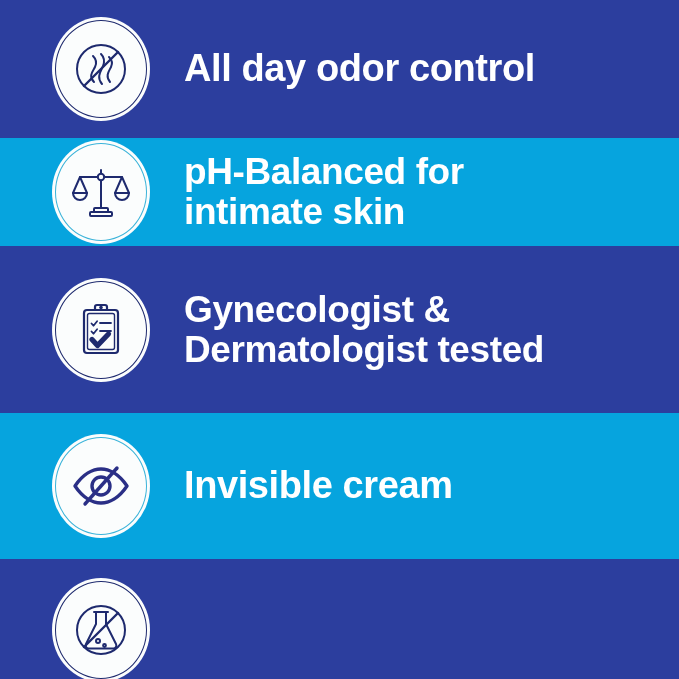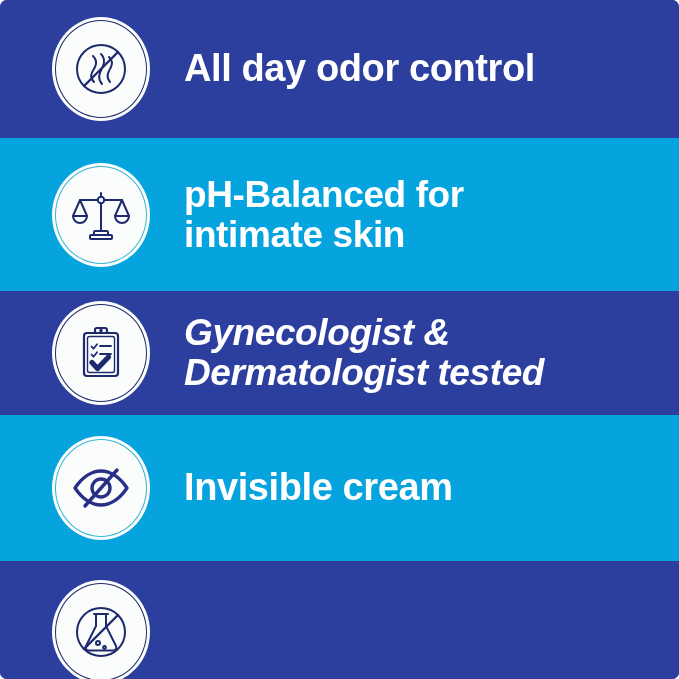--- a/index.html
+++ b/index.html
@@ -12,38 +12,37 @@
     font-family: "Liberation Sans", sans-serif;
     -webkit-font-smoothing: antialiased;
   }
 
   .infographic {
     position: relative;
     width: 679px;
     height: 679px;
     overflow: hidden;
     background: #2c3e9e;
-    border-radius: 7px;
   }
 
   .benefit-row {
     position: relative;
     display: flex;
     align-items: center;
     width: 100%;
     box-sizing: border-box;
     padding-left: 52px;
   }
 
   .benefit-row.dark  { background: #2c3e9e; }
   .benefit-row.light { background: #06a4de; }
 
   .row-1 { height: 138px; }
-  .row-2 { height: 153px; }
-  .row-3 { height: 124px; font-style: italic; }
+  .row-2 { height: 108px; }
+  .row-3 { height: 167px; }
   .row-4 { height: 146px; }
   .row-5 { height: 141px; }
 
   
   .icon-badge {
     position: relative;
     flex: 0 0 auto;
     width: 98px;
     height: 104px;
     border-radius: 50%;

